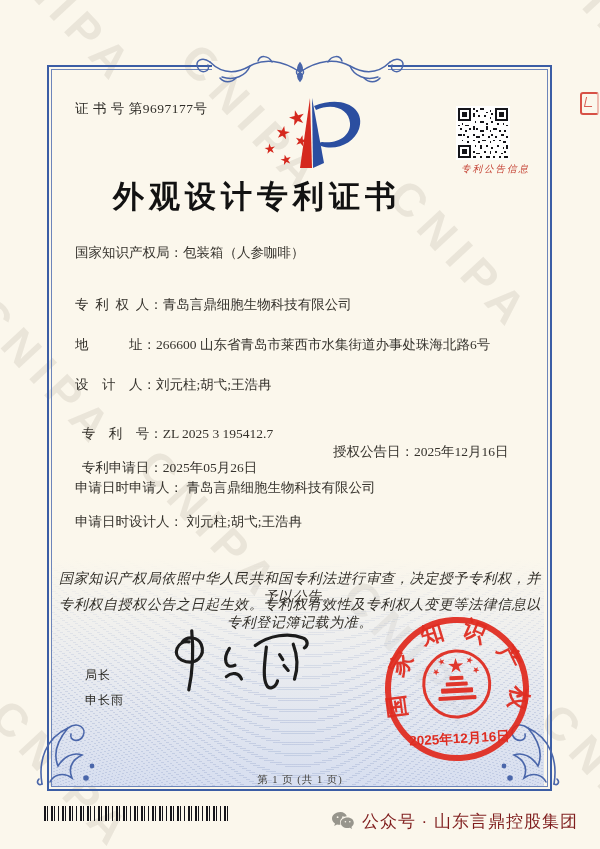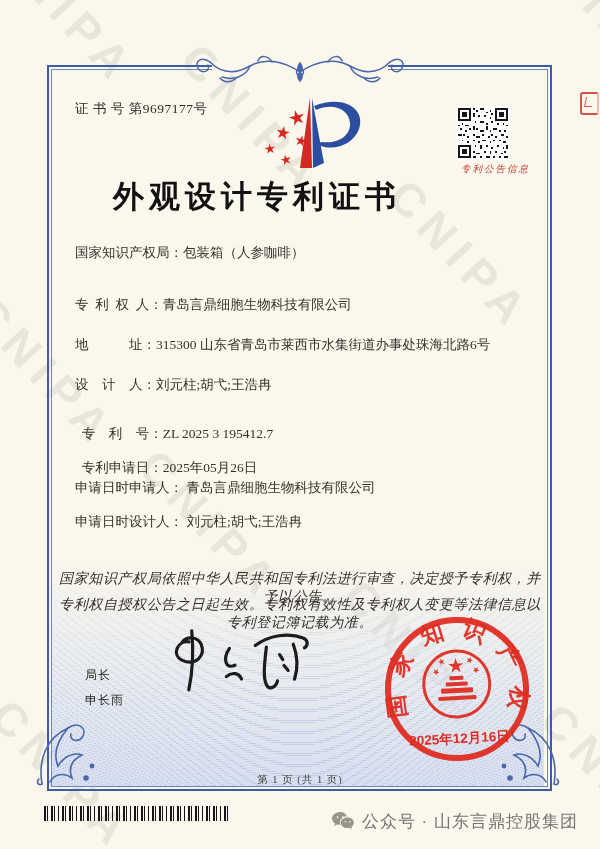--- a/index.html
+++ b/index.html
@@ -33,21 +33,21 @@
   .boss{position:absolute;left:85px;font-size:12px;color:#26251f;
         font-family:"Liberation Sans","DejaVu Sans",sans-serif;letter-spacing:1px;}
   .pageno{position:absolute;left:0;top:773px;width:600px;text-align:center;
           font-size:10.5px;color:#44423c;letter-spacing:1px;}
   .barcode{position:absolute;left:44px;top:806px;width:186px;height:15px;
        background:repeating-linear-gradient(90deg,#15151a 0 2px,transparent 2px 3px,
         #15151a 3px 4px,transparent 4px 7px,#15151a 7px 9px,transparent 9px 10px,
         #15151a 10px 11px,transparent 11px 14px,#15151a 14px 15px,transparent 15px 18px);}
   .footer-bar{position:absolute;right:22px;top:810px;display:flex;align-items:center;gap:7px;
        font-family:"Liberation Sans","DejaVu Sans",sans-serif;
-       font-size:17px;font-weight:500;color:#737373;letter-spacing:1px;}
+       font-size:17px;font-weight:500;color:#7f1d1d;letter-spacing:1px;}
   .seal-wrap{position:absolute;left:380px;top:612px;width:154px;height:154px;transform:rotate(-3deg);opacity:.97;}
   .sig{position:absolute;left:168px;top:624px;transform:rotate(-2deg);}
   .edge-mark{position:absolute;left:580px;top:92px;width:15px;height:19px;
        border:2px solid rgba(208,52,42,.85);border-radius:3px;border-right-color:rgba(208,52,42,.3);}
   .edge-mark:after{content:"";position:absolute;left:3px;top:3px;width:7px;height:9px;
        border-left:1.5px solid rgba(208,52,42,.8);border-bottom:1.5px solid rgba(208,52,42,.8);transform:skewX(-12deg);}
   svg{display:block;}
 </style>
 </head>
 <body>
@@ -156,27 +156,28 @@
   </g>
 </svg>
 <div class="qr-caption">专利公告信息</div>
 
 <div class="edge-mark"></div>
 
 <div class="title">外观设计专利证书</div>
 
 <div class="row" style="top:244px"><span>国家知识产权局：</span><span>包装箱（人参咖啡）</span></div>
 <div class="row" style="top:296px"><span>专  利  权  人：</span><span>青岛言鼎细胞生物科技有限公司</span></div>
-<div class="row" style="top:336px"><span>地            址：</span><span>315300 山东省青岛市莱西市水集街道办事处珠海北路6号</span></div>
+<div class="row" style="top:336px"><span>地            址：</span><span>266600 山东省青岛市莱西市水集街道办事处珠海北路6号</span></div>
 <div class="row" style="top:376px"><span>设    计    人：</span><span>刘元柱;胡弋;王浩冉</span></div>
 <div class="row" style="top:409px">
   <span>专    利    号：</span><span>ZL 2025 3 195412.7</span>
 </div>
 <div class="row" style="top:443px">
   <span>专利申请日：</span><span>2025年05月26日</span>
+  <span class="col2"><span>授权公告日：</span><span>2025年12月16日</span></span>
 </div>
 <div class="row" style="top:479px"><span>申请日时申请人： </span><span>青岛言鼎细胞生物科技有限公司</span></div>
 <div class="row" style="top:513px"><span>申请日时设计人： </span><span>刘元柱;胡弋;王浩冉</span></div>
 
 <div class="statement" style="top:570px">国家知识产权局依照中华人民共和国专利法进行审查，决定授予专利权，并予以公告。</div>
 <div class="statement" style="top:596px">专利权自授权公告之日起生效。专利权有效性及专利权人变更等法律信息以专利登记簿记载为准。</div>
 
 <div class="boss" style="top:667px">局长</div>
 <div class="boss" style="top:692px">申长雨</div>
 

